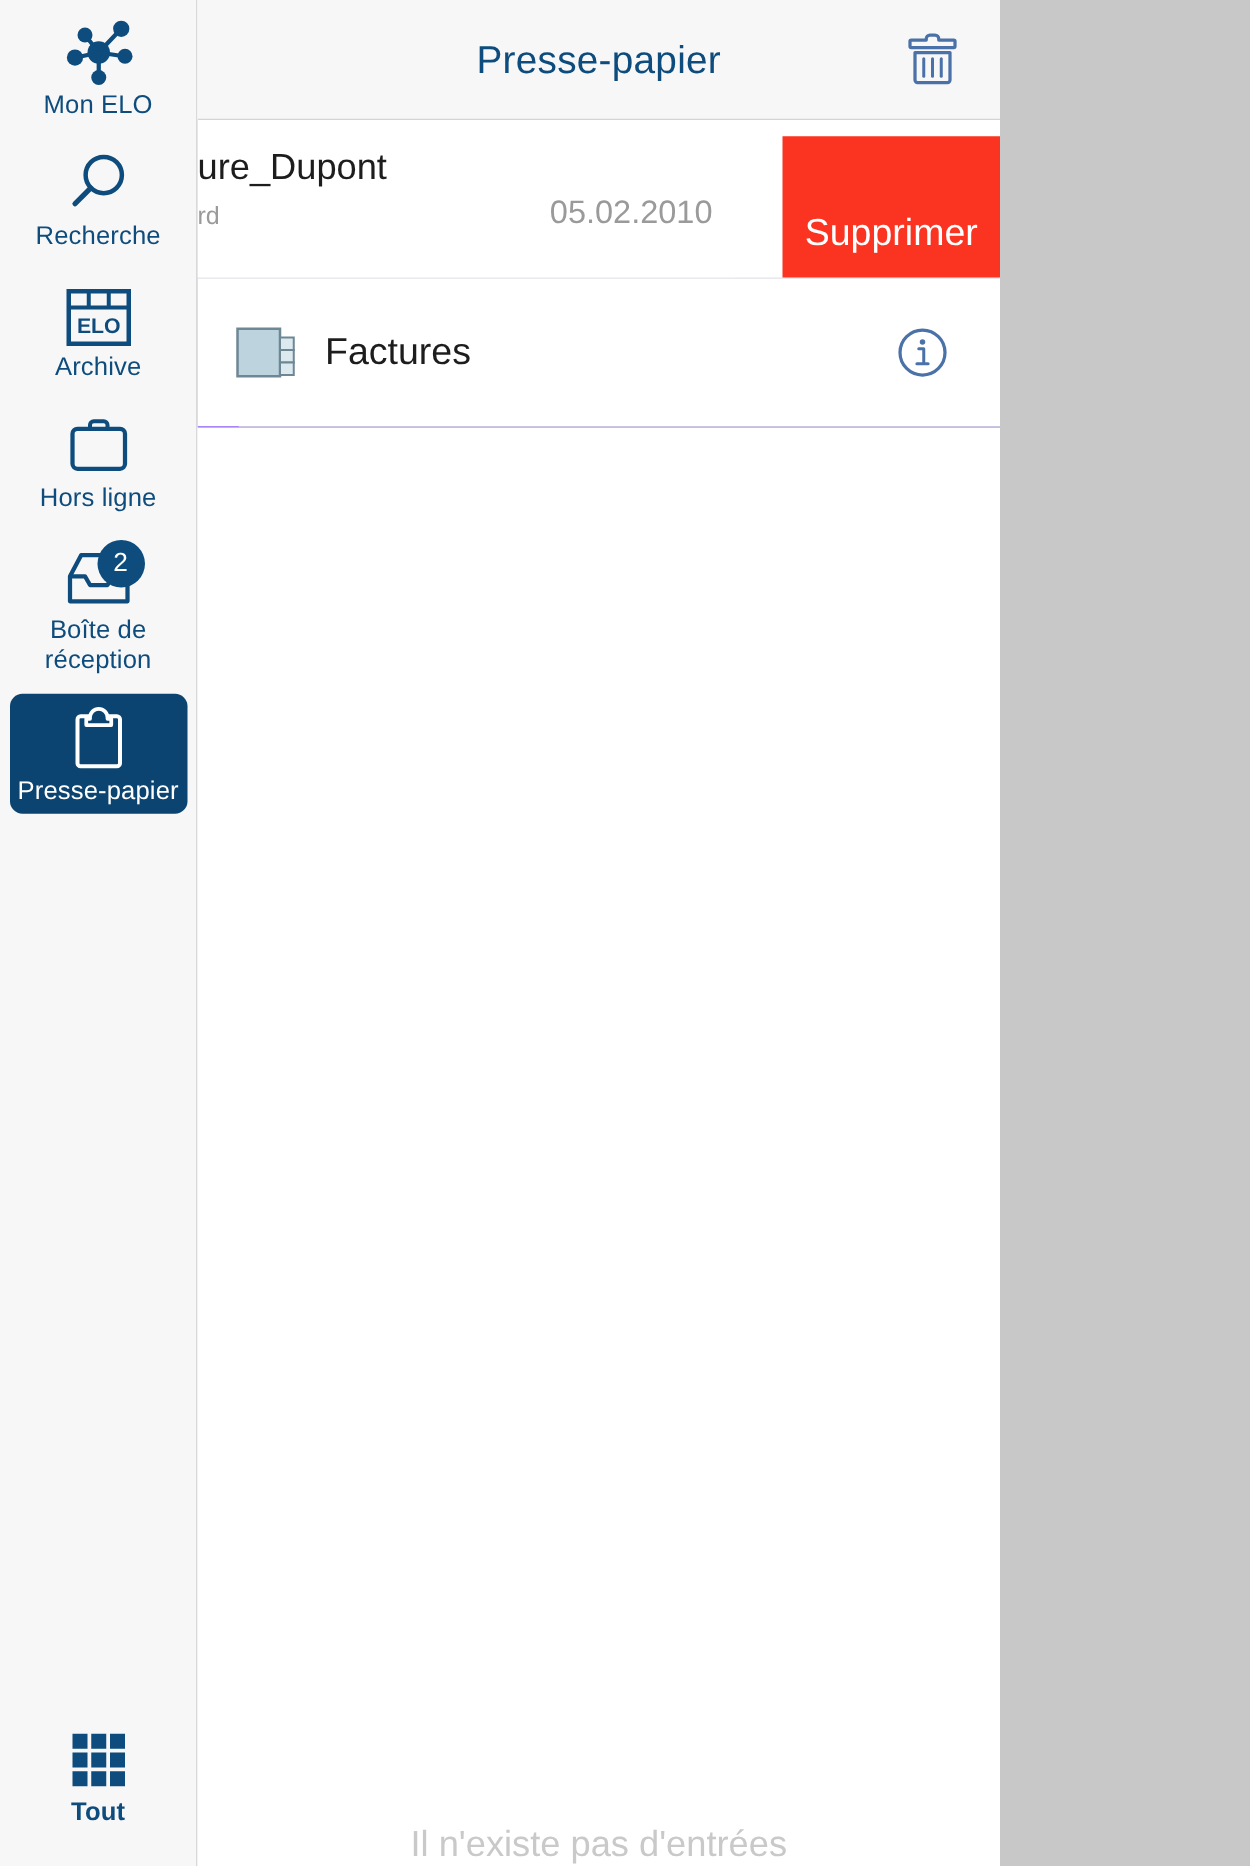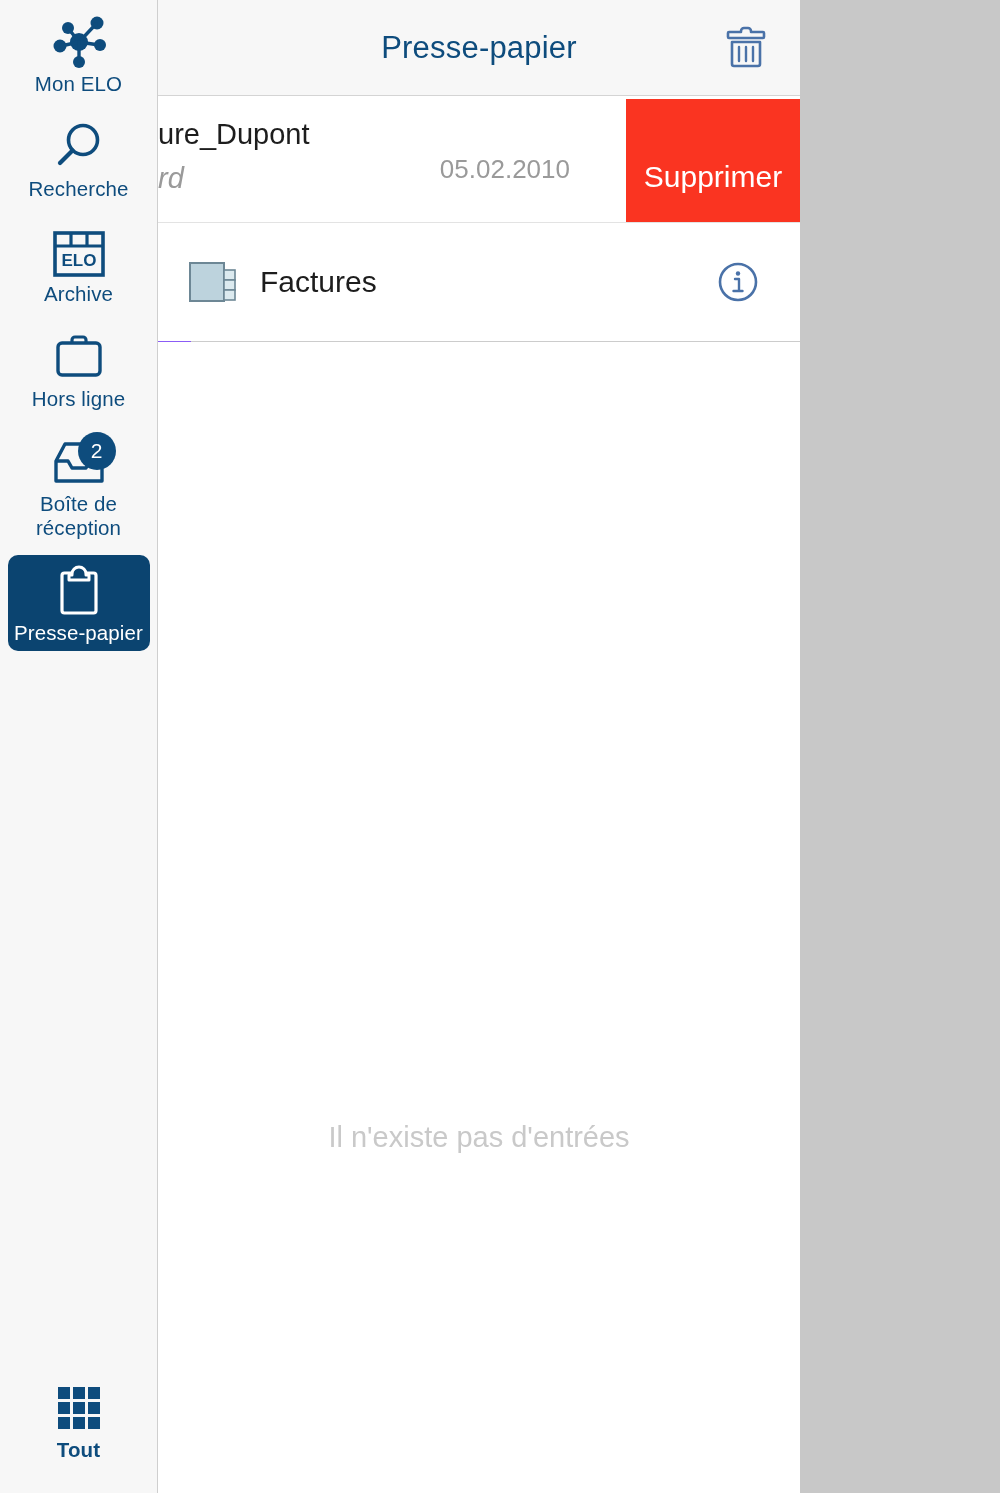--- a/index.html
+++ b/index.html
@@ -173,37 +173,36 @@
     left: 210px;
     top: 22px;
     font-size: 29px;
     color: #1d1d1d;
     white-space: nowrap;
   }
   .row-sub {
     position: absolute;
     left: 210px;
     top: 66px;
-    font-size: 29px;
+    font-size: 20px;
     color: #9a9a9a;
     white-space: nowrap;
-    font-style: italic;
   }
   .row-date {
     position: absolute;
     right: 18px;
     top: 58px;
     font-size: 26px;
     color: #9a9a9a;
     white-space: nowrap;
   }
   .swipe-action {
     position: absolute;
     right: 0;
-    top: 3px;
+    top: 13px;
     width: 174px;
     height: 156px;
     background: #fa3421;
     color: #ffffff;
     display: flex;
     align-items: center;
     justify-content: center;
     font-size: 30px;
     cursor: pointer;
     user-select: none;
@@ -244,21 +243,21 @@
   .row-divider {
     height: 1px;
     background: #cccccc;
     margin-left: 33px;
     margin-right: 0px;
   }
 
   .empty-area {
     flex: 1;
     display: flex;
-    align-items: center;
+    align-items: flex-end;
     justify-content: center;
     padding-top: 440px;
     box-sizing: border-box;
   }
   .empty-text {
     font-size: 29px;
     color: #c9c9c9;
   }
 </style>
 </head>

